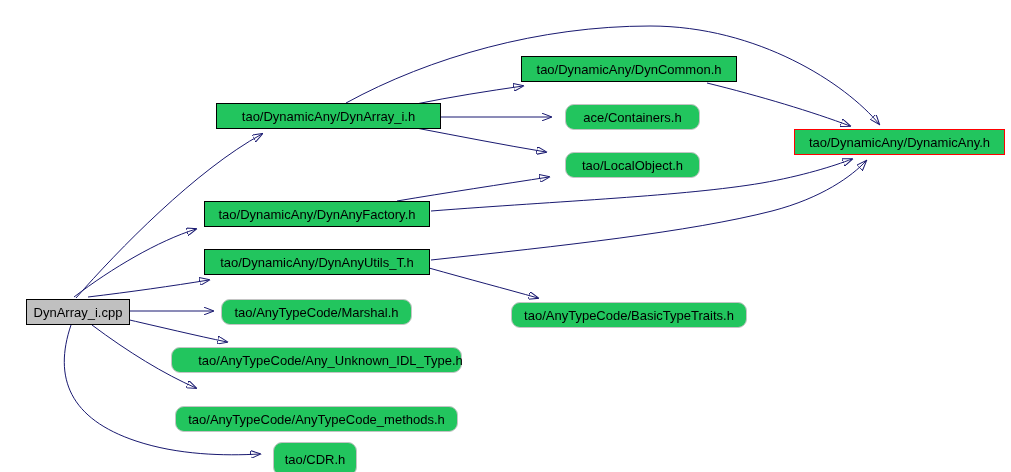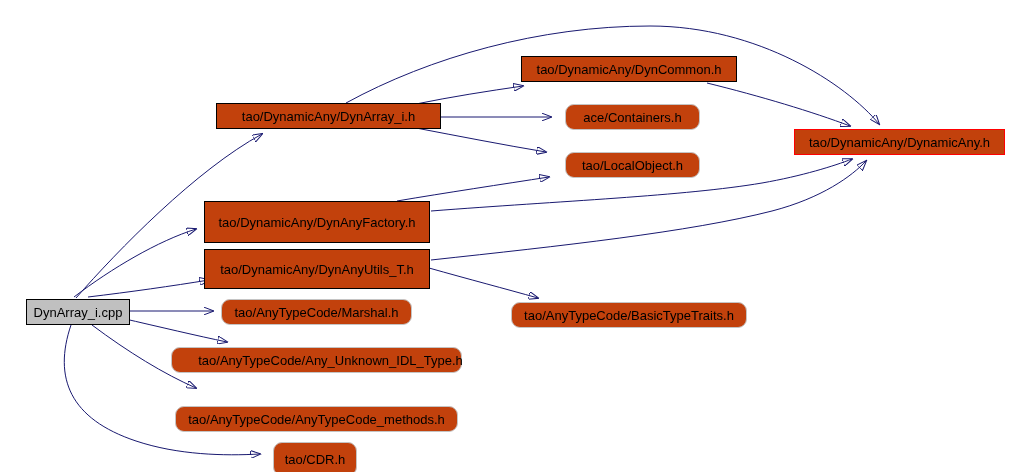--- a/index.html
+++ b/index.html
@@ -26,21 +26,21 @@
     fill: none;
     stroke: #191970;
     stroke-width: 1;
   }
   .node {
     position: absolute;
     box-sizing: border-box;
     display: flex;
     align-items: center;
     justify-content: center;
-    background: #c2410c;
+    background: #22c55e;
     border: 1px solid #000000;
     color: #000000;
     font-size: 13px;
     white-space: nowrap;
     line-height: 1;
     cursor: pointer;
   }
   .node.root {
     background: #c0c0c0;
     border-color: #000000;
@@ -89,23 +89,23 @@
   <div class="node" style="left:216px; top:103px; width:225px; height:26px;">tao/DynamicAny/DynArray_i.h</div>
 
   <div class="node" style="left:521px; top:56px; width:216px; height:26px;">tao/DynamicAny/DynCommon.h</div>
 
   <div class="node leaf" style="left:565px; top:104px; width:135px; height:26px;">ace/Containers.h</div>
 
   <div class="node leaf" style="left:565px; top:152px; width:135px; height:26px;">tao/LocalObject.h</div>
 
   <div class="node target" style="left:794px; top:129px; width:211px; height:26px;">tao/DynamicAny/DynamicAny.h</div>
 
-  <div class="node" style="left:204px; top:201px; width:226px; height:42px;">tao/DynamicAny/DynAnyFactory.h</div>
+  <div class="node" style="left:204px; top:201px; width:226px; height:26px;">tao/DynamicAny/DynAnyFactory.h</div>
 
-  <div class="node" style="left:204px; top:249px; width:226px; height:40px;">tao/DynamicAny/DynAnyUtils_T.h</div>
+  <div class="node" style="left:204px; top:249px; width:226px; height:26px;">tao/DynamicAny/DynAnyUtils_T.h</div>
 
   <div class="node leaf" style="left:221px; top:299px; width:191px; height:26px;">tao/AnyTypeCode/Marshal.h</div>
 
   <div class="node leaf" style="left:511px; top:302px; width:236px; height:26px;">tao/AnyTypeCode/BasicTypeTraits.h</div>
 
   <div class="node leaf" style="left:171px; top:347px; width:291px; height:26px;padding-left:28px;">tao/AnyTypeCode/Any_Unknown_IDL_Type.h</div>
 
   <div class="node leaf" style="left:175px; top:406px; width:283px; height:26px;">tao/AnyTypeCode/AnyTypeCode_methods.h</div>
 
   <div class="node leaf" style="left:273px; top:442px; width:84px; height:34px;">tao/CDR.h</div>

